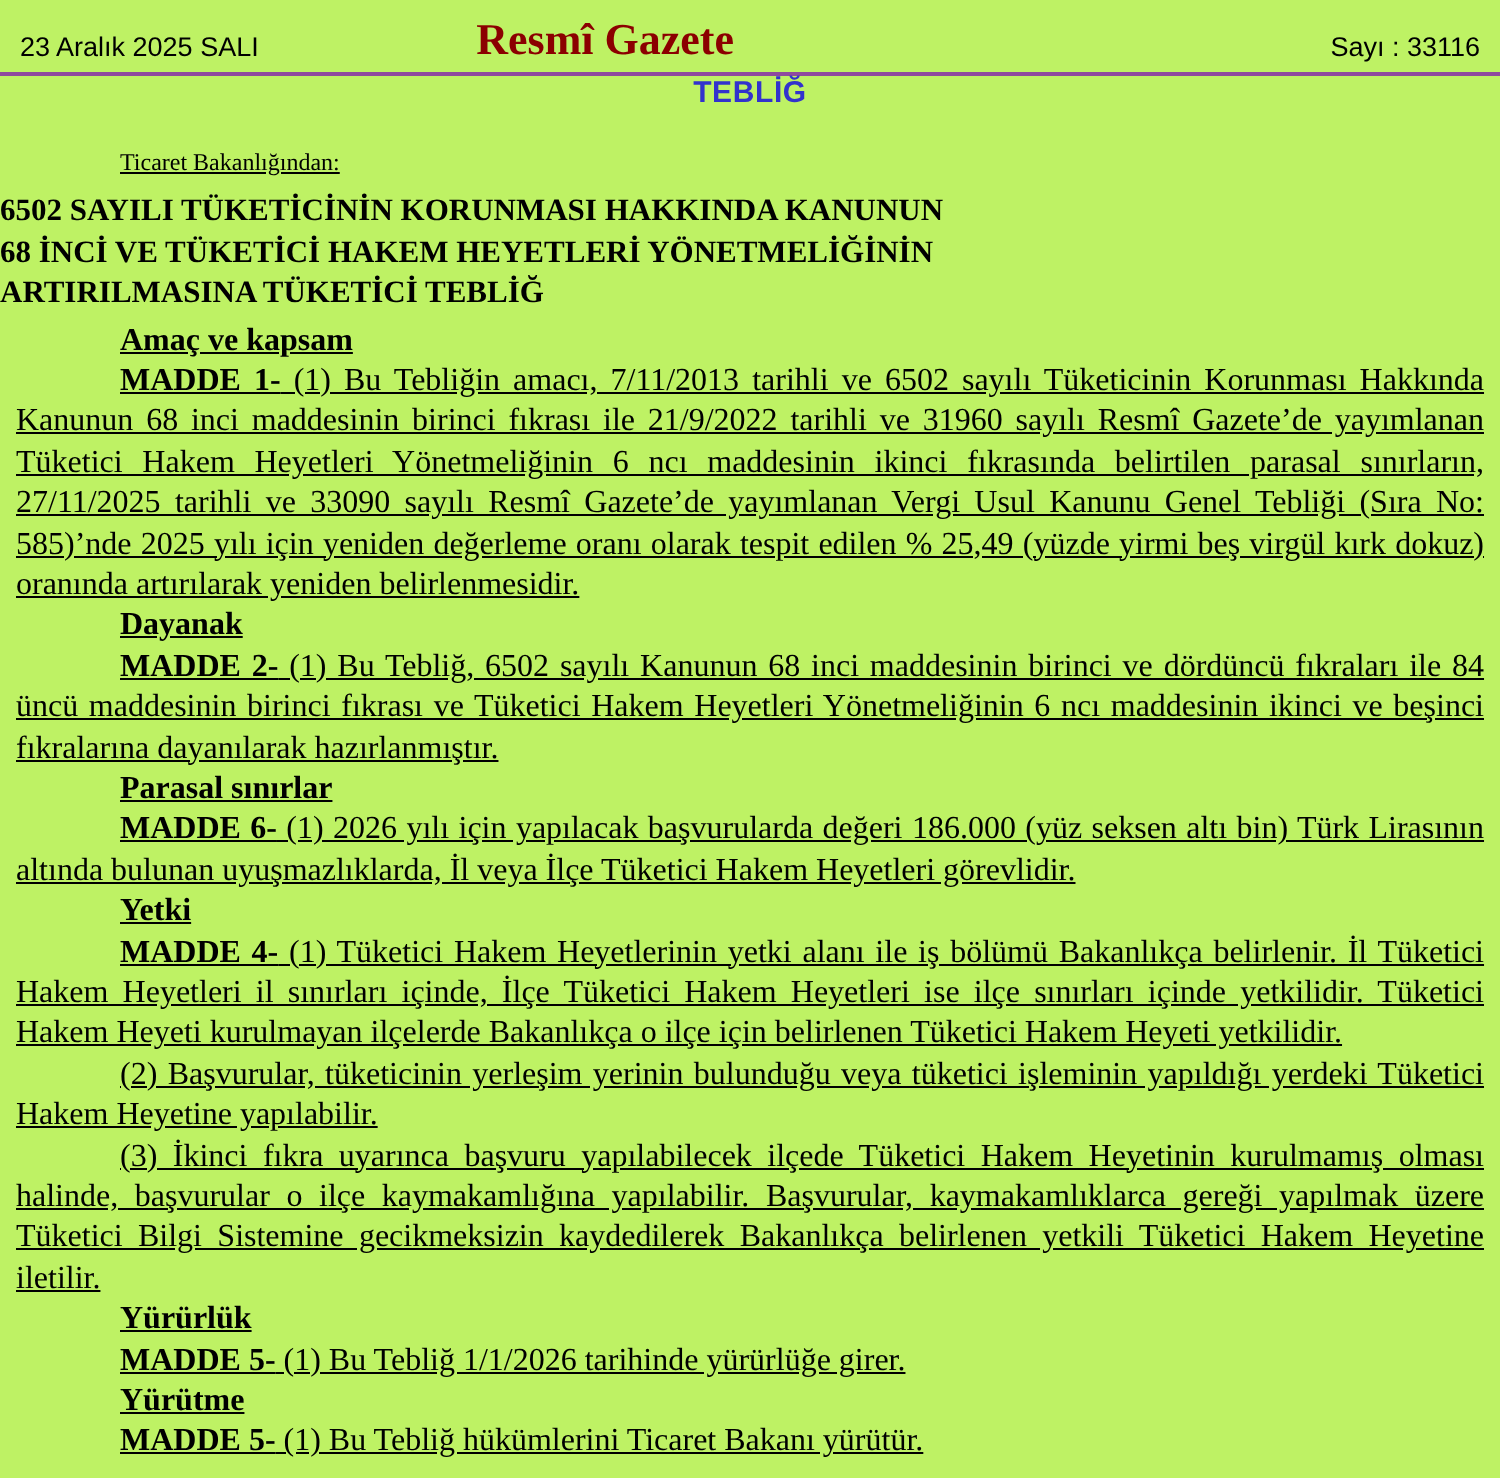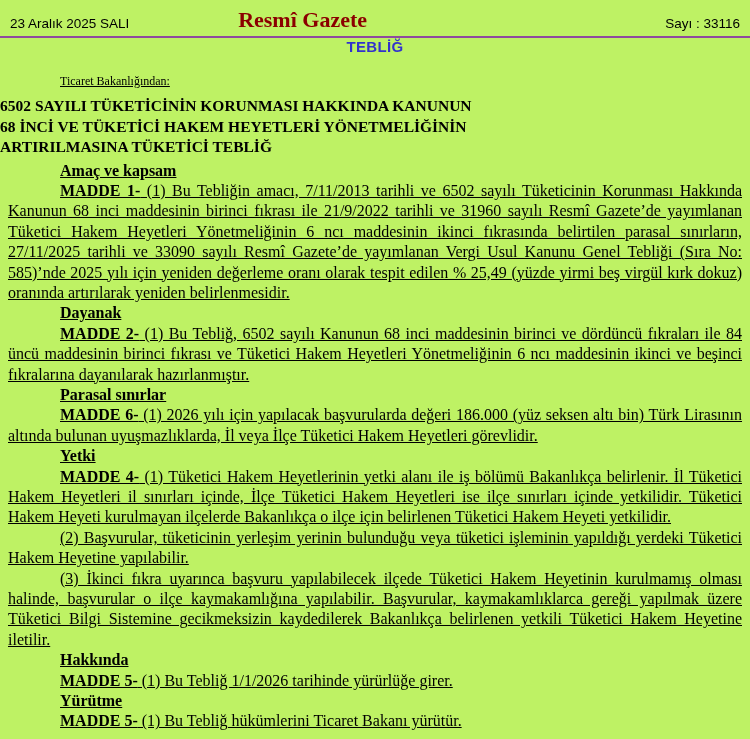--- a/index.html
+++ b/index.html
@@ -114,19 +114,19 @@
       <p class="heading">Amaç ve kapsam</p>
       <p class="article"><b>MADDE 1-</b> (1) Bu Tebliğin amacı, 7/11/2013 tarihli ve 6502 sayılı Tüketicinin Korunması Hakkında Kanunun 68 inci maddesinin birinci fıkrası ile 21/9/2022 tarihli ve 31960 sayılı Resmî Gazete’de yayımlanan Tüketici Hakem Heyetleri Yönetmeliğinin 6 ncı maddesinin ikinci fıkrasında belirtilen parasal sınırların, 27/11/2025 tarihli ve 33090 sayılı Resmî Gazete’de yayımlanan Vergi Usul Kanunu Genel Tebliği (Sıra No: 585)’nde 2025 yılı için yeniden değerleme oranı olarak tespit edilen % 25,49 (yüzde yirmi beş virgül kırk dokuz) oranında artırılarak yeniden belirlenmesidir.</p>
       <p class="heading">Dayanak</p>
       <p class="article"><b>MADDE 2-</b> (1) Bu Tebliğ, 6502 sayılı Kanunun 68 inci maddesinin birinci ve dördüncü fıkraları ile 84 üncü maddesinin birinci fıkrası ve Tüketici Hakem Heyetleri Yönetmeliğinin 6 ncı maddesinin ikinci ve beşinci fıkralarına dayanılarak hazırlanmıştır.</p>
       <p class="heading">Parasal sınırlar</p>
       <p class="article"><b>MADDE 6-</b> (1) 2026 yılı için yapılacak başvurularda değeri 186.000 (yüz seksen altı bin) Türk Lirasının altında bulunan uyuşmazlıklarda, İl veya İlçe Tüketici Hakem Heyetleri görevlidir.</p>
       <p class="heading">Yetki</p>
       <p class="article"><b>MADDE 4-</b> (1) Tüketici Hakem Heyetlerinin yetki alanı ile iş bölümü Bakanlıkça belirlenir. İl Tüketici Hakem Heyetleri il sınırları içinde, İlçe Tüketici Hakem Heyetleri ise ilçe sınırları içinde yetkilidir. Tüketici Hakem Heyeti kurulmayan ilçelerde Bakanlıkça o ilçe için belirlenen Tüketici Hakem Heyeti yetkilidir.</p>
       <p class="article">(2) Başvurular, tüketicinin yerleşim yerinin bulunduğu veya tüketici işleminin yapıldığı yerdeki Tüketici Hakem Heyetine yapılabilir.</p>
       <p class="article">(3) İkinci fıkra uyarınca başvuru yapılabilecek ilçede Tüketici Hakem Heyetinin kurulmamış olması halinde, başvurular o ilçe kaymakamlığına yapılabilir. Başvurular, kaymakamlıklarca gereği yapılmak üzere Tüketici Bilgi Sistemine gecikmeksizin kaydedilerek Bakanlıkça belirlenen yetkili Tüketici Hakem Heyetine iletilir.</p>
-      <p class="heading">Hakkında</p>
+      <p class="heading">Yürürlük</p>
       <p class="article"><b>MADDE 5-</b> (1) Bu Tebliğ 1/1/2026 tarihinde yürürlüğe girer.</p>
       <p class="heading">Yürütme</p>
       <p class="article"><b>MADDE 5-</b> (1) Bu Tebliğ hükümlerini Ticaret Bakanı yürütür.</p>
     </div>
 
 </div>
 
 </body></html>

